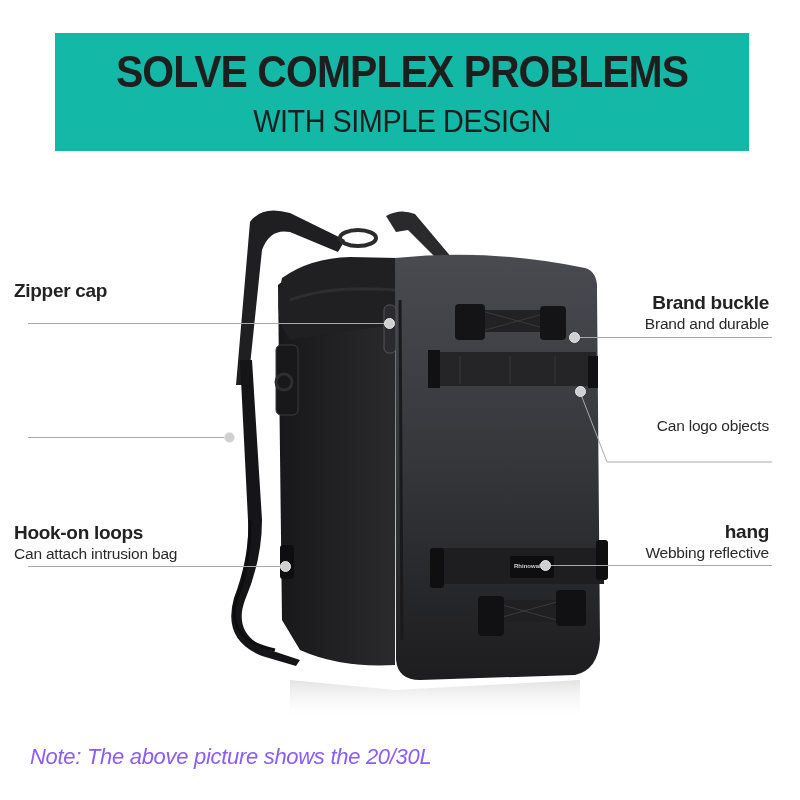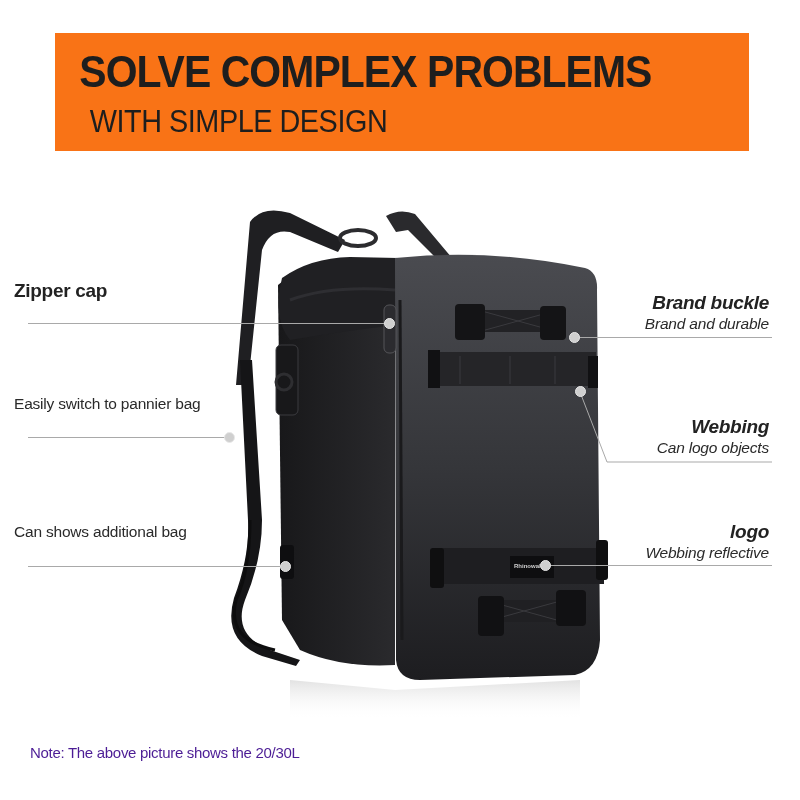--- a/index.html
+++ b/index.html
@@ -1,27 +1,27 @@
 <!DOCTYPE html>
 <html><head>
 <meta charset="utf-8">
 <style>
   html,body{margin:0;padding:0;}
   body{width:800px;height:800px;background:#ffffff;position:relative;overflow:hidden;font-family:"Liberation Sans",sans-serif;color:#222;}
-  .banner{position:absolute;left:55px;top:33px;width:694px;height:118px;background:#f97316;}
+  .banner{position:absolute;left:55px;top:33px;width:694px;height:118px;background:#14b8a6;text-align:center;}
   .banner .t1{position:absolute;left:0;right:0;top:14px;font-size:44px;font-weight:bold;letter-spacing:-1px;color:#1e1e1e;transform:scaleX(0.93);}
   .banner .t2{position:absolute;left:0;right:0;top:70px;font-size:32px;color:#1e1e1e;transform:scaleX(0.9);letter-spacing:-0.5px;}
   .callout{position:absolute;}
   .callout .h{font-size:19px;font-weight:bold;color:#222;letter-spacing:-0.3px;line-height:22px;}
   .callout .s{font-size:15.5px;color:#2a2a2a;line-height:20px;letter-spacing:-0.2px;}
   .left{left:14px;text-align:left;}
-  .right{right:31px;text-align:right;font-style:italic;}
+  .right{right:31px;text-align:right;}
   .line{position:absolute;height:1px;background:#a9a9a9;}
   .dot{position:absolute;width:9px;height:9px;border-radius:50%;background:#cfcfcf;border:1px solid #e8e8e8;}
-  .note{position:absolute;left:30px;top:744px;font-size:15px;color:#4c1d95;letter-spacing:-0.3px;}
+  .note{position:absolute;left:30px;top:744px;font-size:22px;color:#8b5cf6;letter-spacing:-0.3px;font-style:italic;}
   svg.bag{position:absolute;left:0;top:0;}
 </style>
 </head>
 <body>
 
 <div class="banner">
   <div class="t1">SOLVE COMPLEX PROBLEMS</div>
   <div class="t2">WITH SIMPLE DESIGN</div>
 </div>
 
@@ -109,32 +109,31 @@
 </svg>
 <div class="dot" style="left:575px;top:386px;"></div>
 
 <div class="line" style="left:545px;top:565px;width:227px;"></div>
 <div class="dot" style="left:540px;top:560px;"></div>
 
 <div class="callout left" style="top:280px;">
   <div class="h">Zipper cap</div>
 </div>
 <div class="callout left" style="top:394px;">
-  <div class="s">Easily switch to pannier bag</div>
 </div>
 <div class="callout left" style="top:522px;">
-  <div class="s">Can shows additional bag</div>
+  <div class="h">Hook-on loops</div>
+  <div class="s">Can attach intrusion bag</div>
 </div>
 
 <div class="callout right" style="top:292px;">
   <div class="h">Brand buckle</div>
   <div class="s">Brand and durable</div>
 </div>
 <div class="callout right" style="top:416px;">
-  <div class="h">Webbing</div>
   <div class="s">Can logo objects</div>
 </div>
 <div class="callout right" style="top:521px;">
-  <div class="h">logo</div>
+  <div class="h">hang</div>
   <div class="s">Webbing reflective</div>
 </div>
 
 <div class="note">Note: The above picture shows the 20/30L</div>
 
 </body></html>

